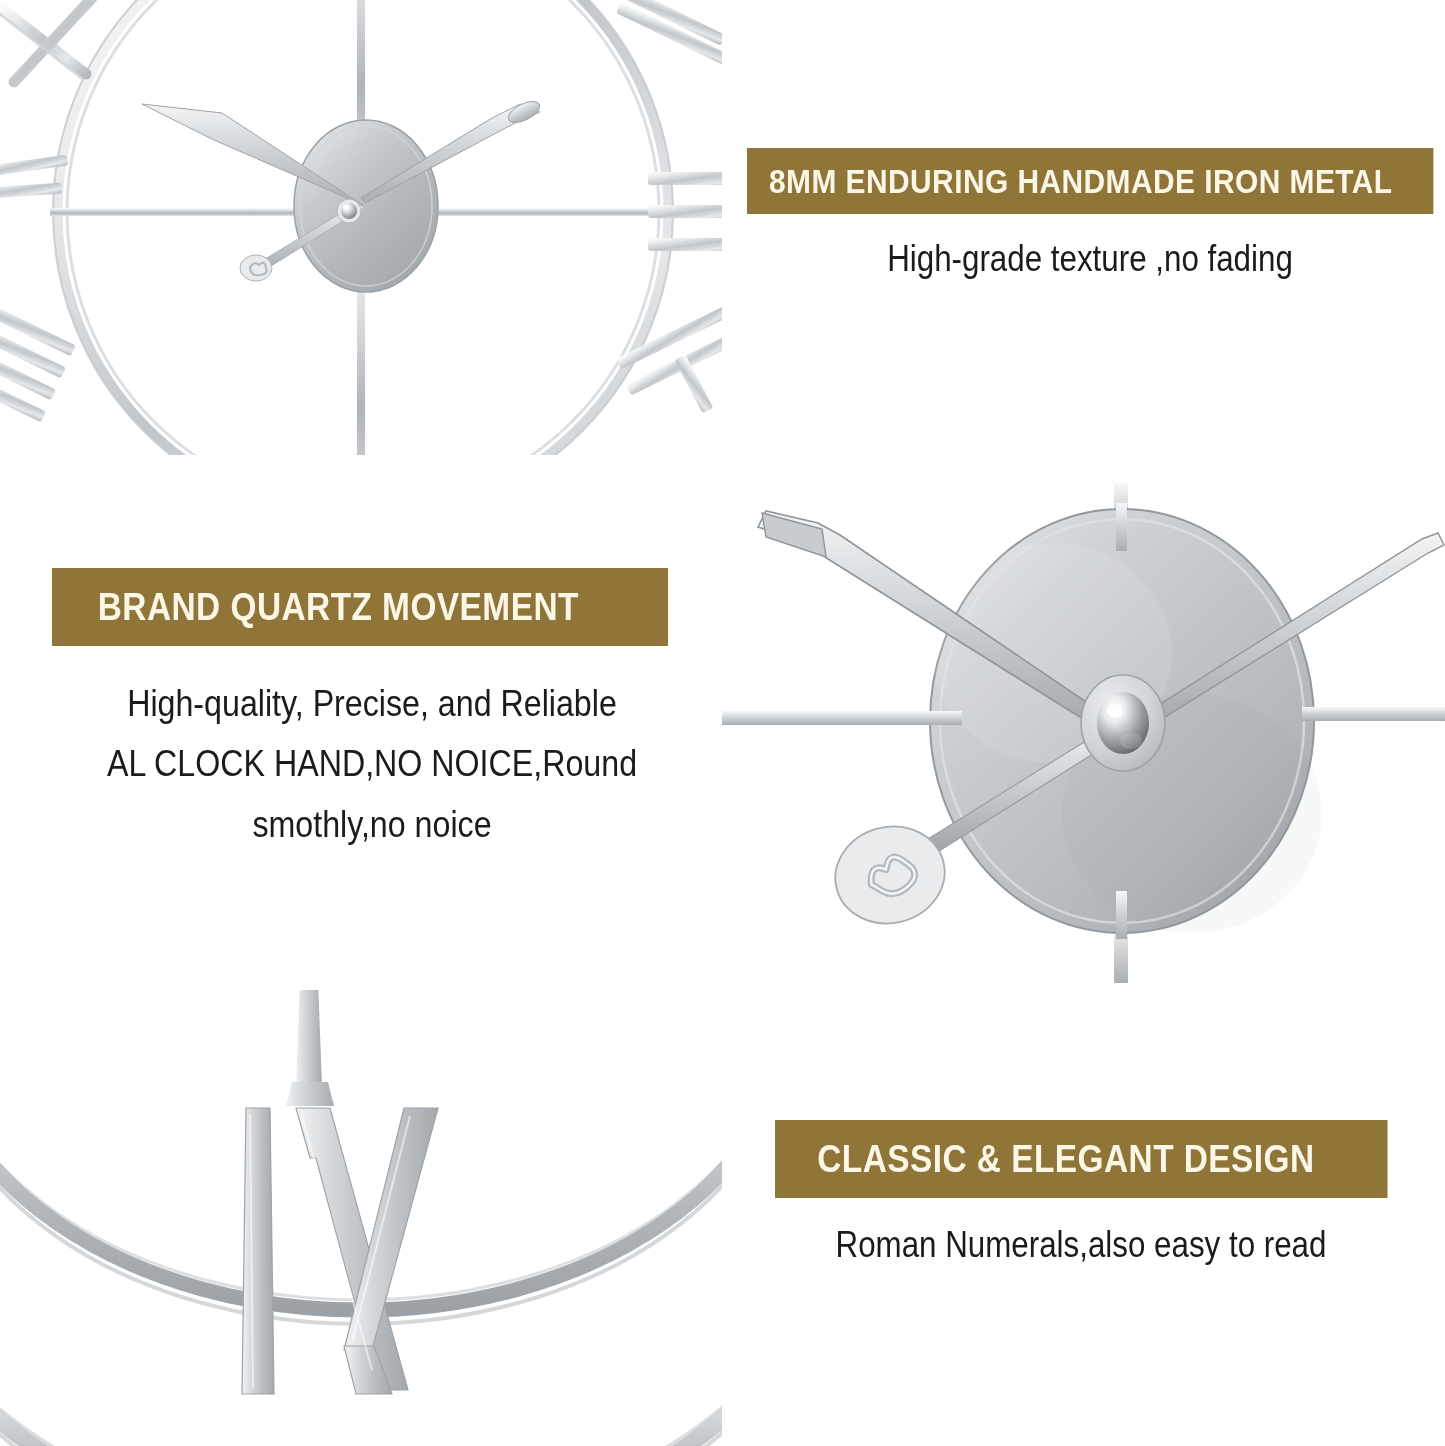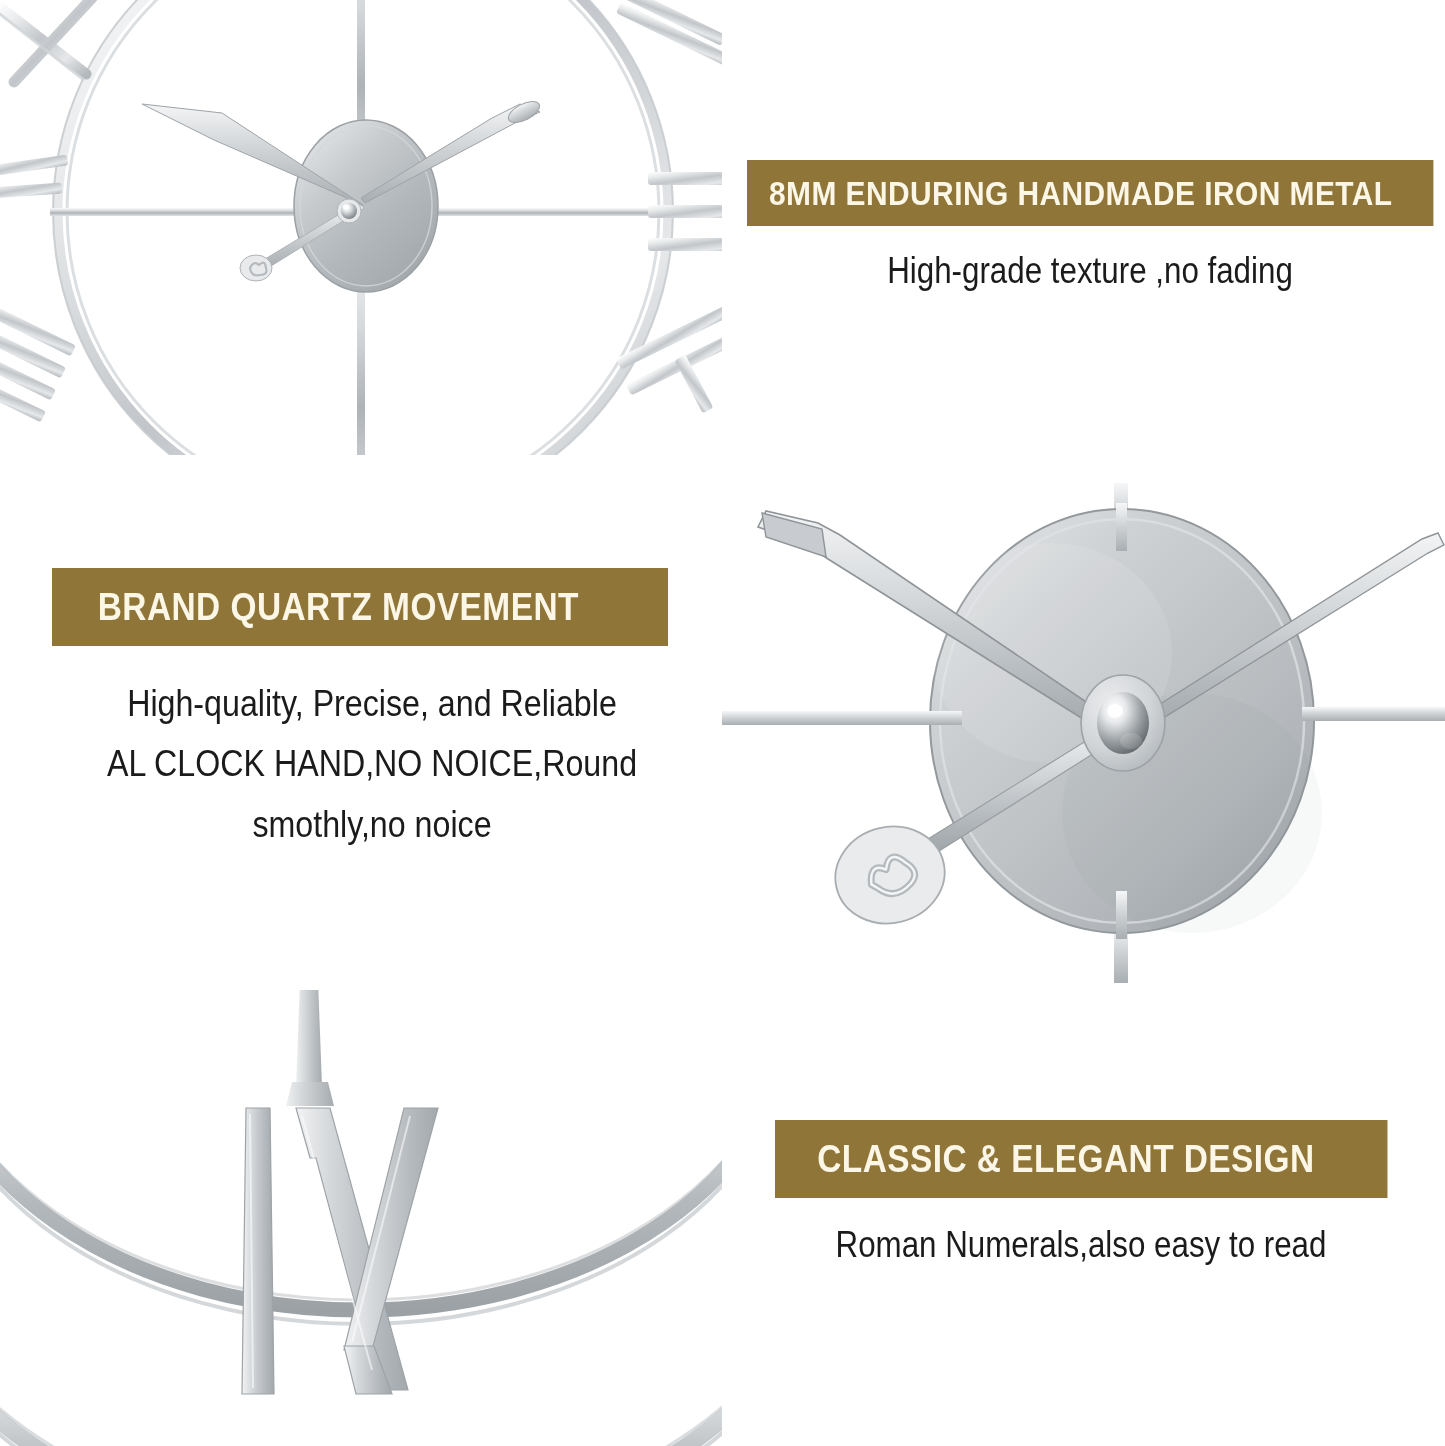--- a/index.html
+++ b/index.html
@@ -48,21 +48,21 @@
     display: block;
   }
   .subtext {
     color: #1b1b1b;
     font-family: "Liberation Sans", sans-serif;
     white-space: nowrap;
     transform: scaleX(0.87);
   }
 
   
-  #block-metal { left: 747px; top: 148px; width: 686px; margin-top: 12px; }
+  #block-metal { left: 747px; top: 148px; width: 686px; }
   #block-metal .banner {
     width: 780px;
     height: 66px;
     line-height: 66px;
     font-size: 34px;
     padding-left: 25px;
     box-sizing: border-box;
   }
   #block-metal .subtext {
     margin-top: 24px;

